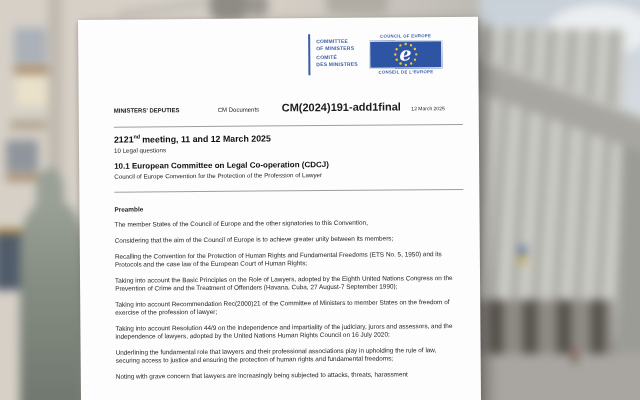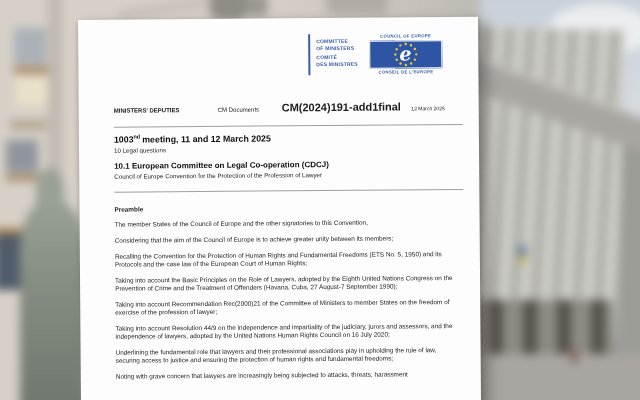--- a/index.html
+++ b/index.html
@@ -146,21 +146,21 @@
 
     <div class="doc-content">
       <div class="header-row">
         <span class="h-deputies">MINISTERS' DEPUTIES</span>
         <span class="h-series">CM Documents</span>
         <span class="h-ref">CM(2024)191-add1final</span>
         <span class="h-date">12 March 2025</span>
       </div>
       <hr class="rule">
 
-      <div class="meeting-title"><span>1003</span><sup>nd</sup><span class="title-rest">meeting, 11 and 12 March 2025</span></div>
+      <div class="meeting-title"><span>2121</span><sup>nd</sup><span class="title-rest">meeting, 11 and 12 March 2025</span></div>
       <div class="agenda-section">10 Legal questions</div>
 
       <div class="item-title">10.1 European Committee on Legal Co-operation (CDCJ)</div>
       <div class="item-subtitle">Council of Europe Convention for the Protection of the Profession of Lawyer</div>
       <hr class="rule rule2">
 
       <div class="preamble-heading">Preamble</div>
 
       <p class="para">The member States of the Council of Europe and the other signatories to this Convention,</p>
       <p class="para">Considering that the aim of the Council of Europe is to achieve greater unity between its members;</p>

